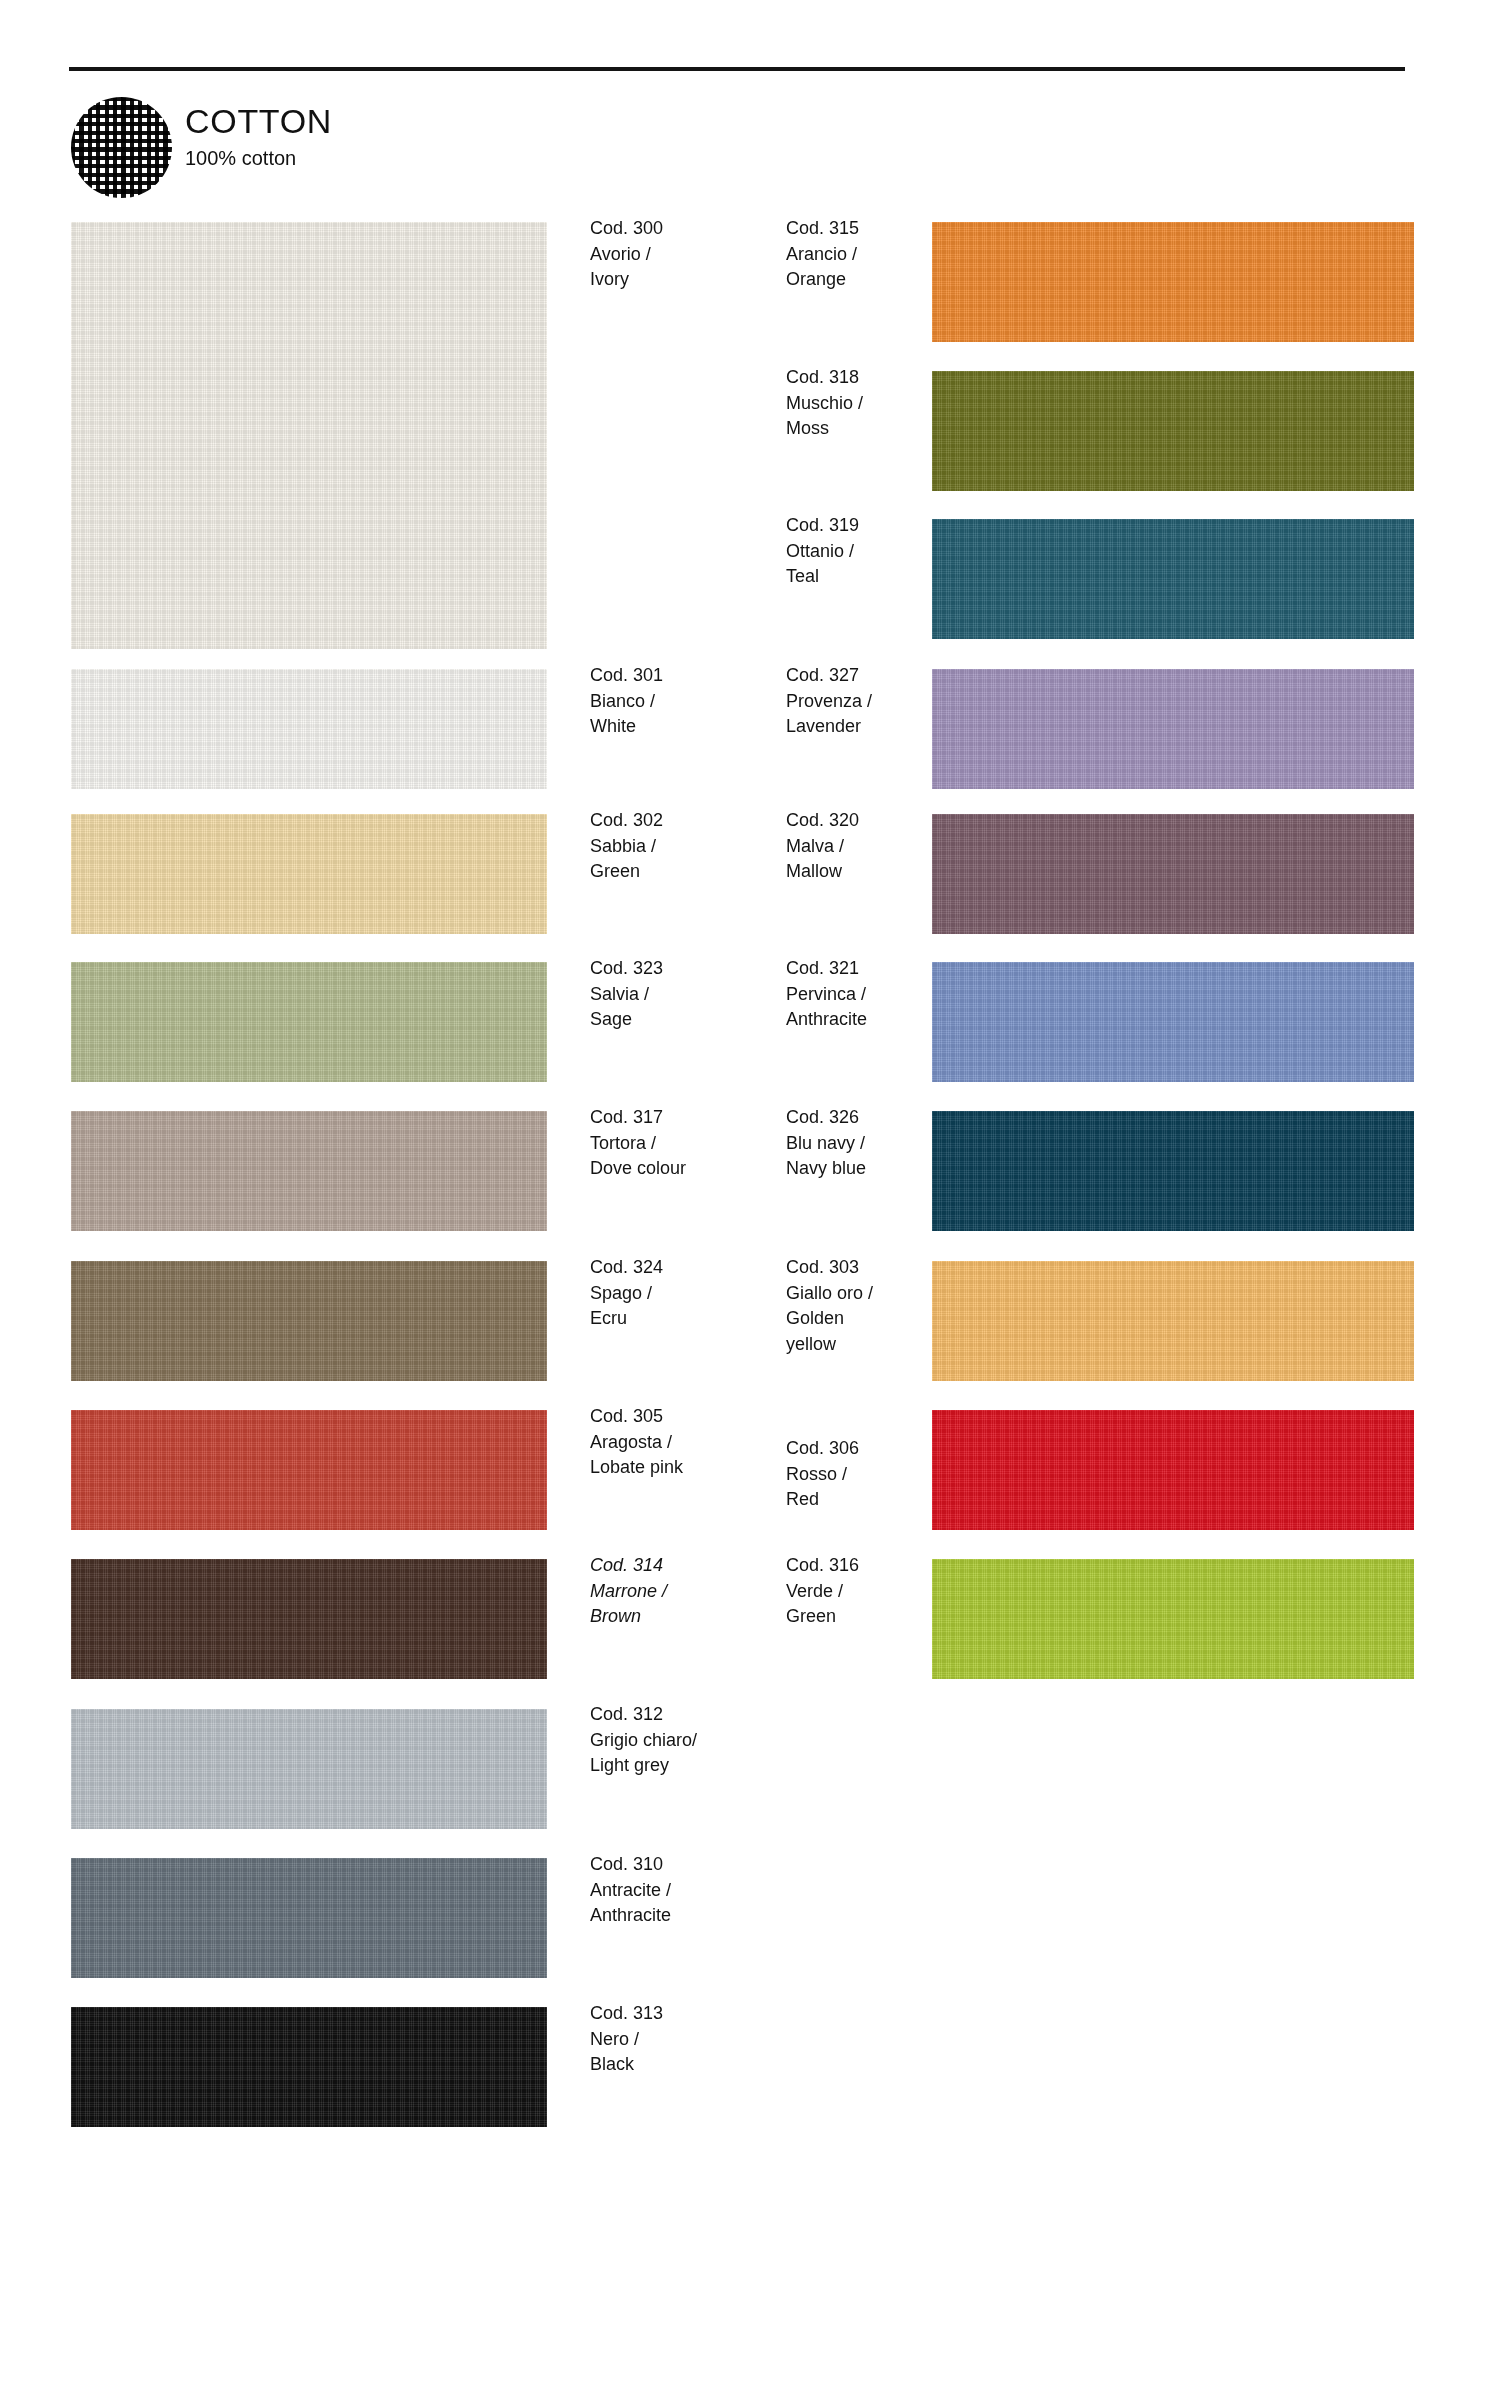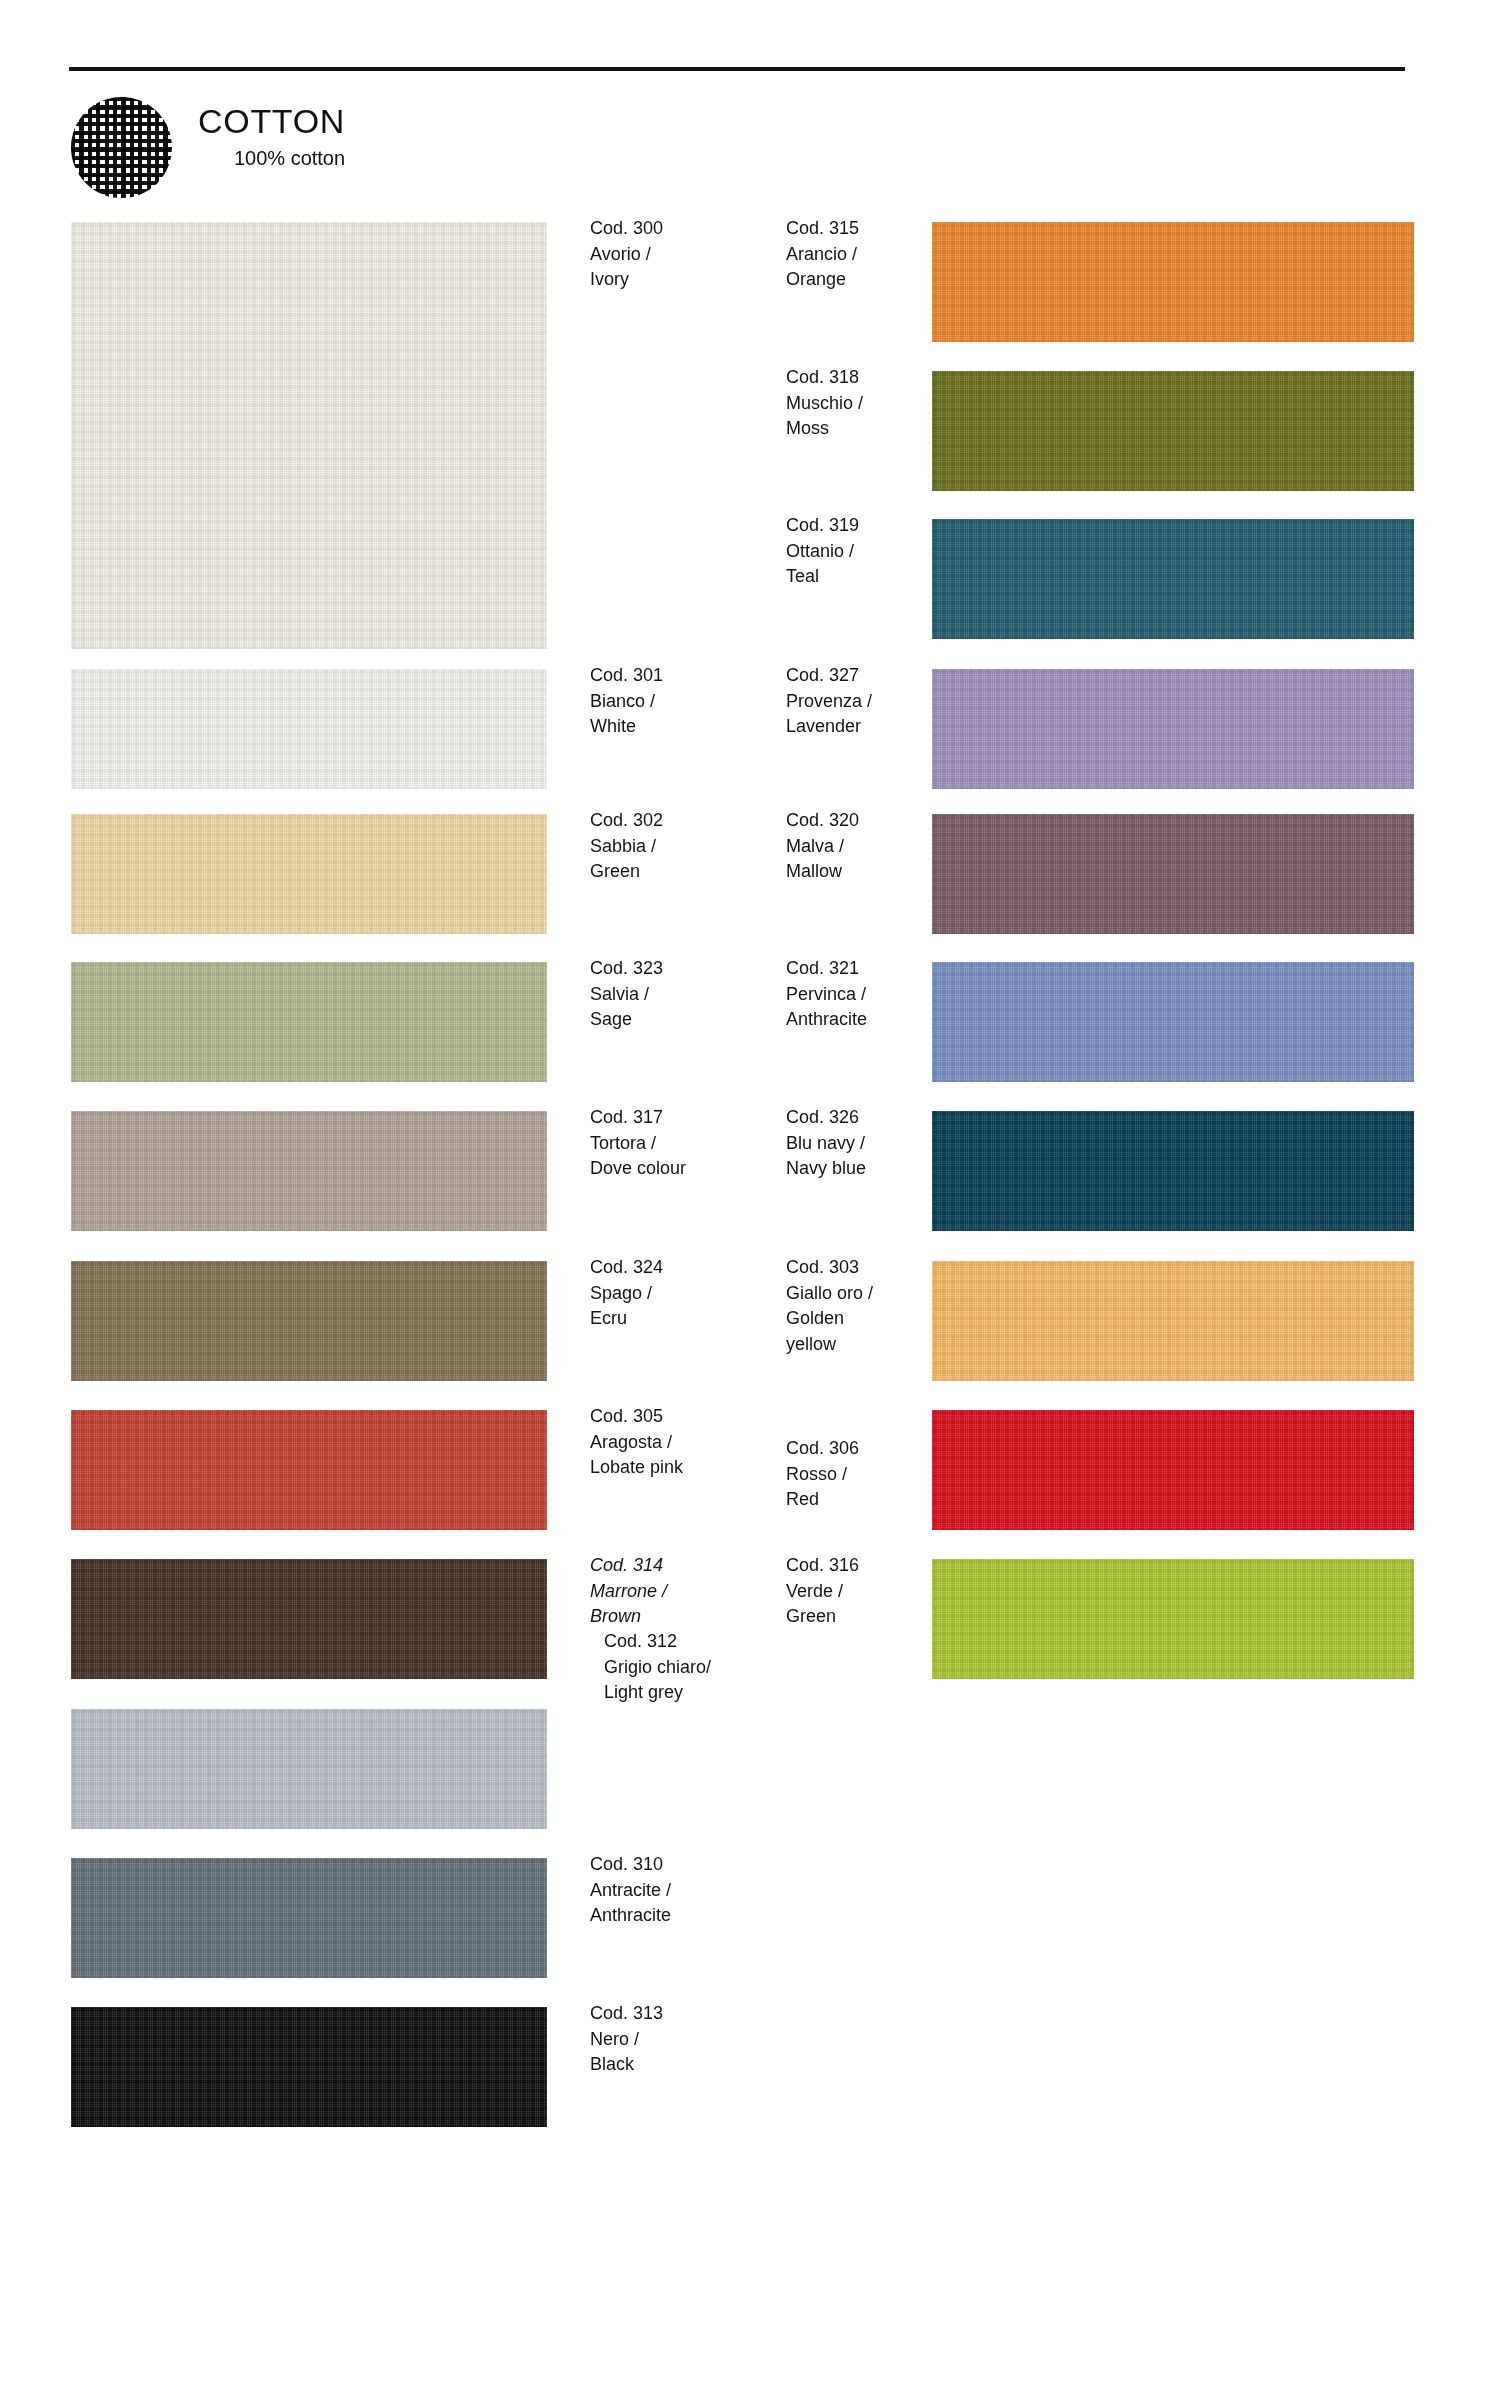--- a/index.html
+++ b/index.html
@@ -56,23 +56,22 @@
       ),
       repeating-linear-gradient(
         to bottom,
         #111111 0px, #111111 4.2px,
         #ffffff 4.2px, #ffffff 8.4px
       );
     background-blend-mode: multiply;
   }
   .brand-text {
     position: absolute;
-    left: 127px;
+    left: 114px;
     top: 12px;
-    text-align: right;
   }
   .brand-title {
     font-size: 34px;
     letter-spacing: 0.7px;
     font-weight: 400;
     line-height: 1.05;
     color: #111111;
     margin: 0;
   }
   .brand-sub {
@@ -172,21 +171,21 @@
         <div class="swatch-chip" style="background: rgb(199, 69, 54);"></div>
       </div>
       <div class="label" style="left: 590px; top: 1404px;"><span class="code">Cod. 305</span><span class="name">Aragosta /</span><span class="name">Lobate pink</span></div>
       <div class="swatch" style="left: 71px; top: 1559px; width: 476px; height: 120px;">
         <div class="swatch-chip" style="background: rgb(74, 50, 40);"></div>
       </div>
       <div class="label" style="left: 590px; top: 1553px; font-style: italic;"><span class="code">Cod. 314</span><span class="name">Marrone /</span><span class="name">Brown</span></div>
       <div class="swatch" style="left: 71px; top: 1709px; width: 476px; height: 120px;">
         <div class="swatch-chip" style="background: rgb(188, 195, 201);"></div>
       </div>
-      <div class="label" style="left: 590px; top: 1629px; margin-left: 14px;"><span class="code">Cod. 312</span><span class="name">Grigio chiaro/</span><span class="name">Light grey</span></div>
+      <div class="label" style="left: 590px; top: 1702px;"><span class="code">Cod. 312</span><span class="name">Grigio chiaro/</span><span class="name">Light grey</span></div>
       <div class="swatch" style="left: 71px; top: 1858px; width: 476px; height: 120px;">
         <div class="swatch-chip" style="background: rgb(103, 115, 125);"></div>
       </div>
       <div class="label" style="left: 590px; top: 1852px;"><span class="code">Cod. 310</span><span class="name">Antracite /</span><span class="name">Anthracite</span></div>
       <div class="swatch" style="left: 71px; top: 2007px; width: 476px; height: 120px;">
         <div class="swatch-chip" style="background: rgb(18, 18, 18);"></div>
       </div>
       <div class="label" style="left: 590px; top: 2001px;"><span class="code">Cod. 313</span><span class="name">Nero /</span><span class="name">Black</span></div>
       <div class="swatch" style="left: 932px; top: 222px; width: 482px; height: 120px;">
         <div class="swatch-chip" style="background: rgb(240, 138, 48);"></div>

